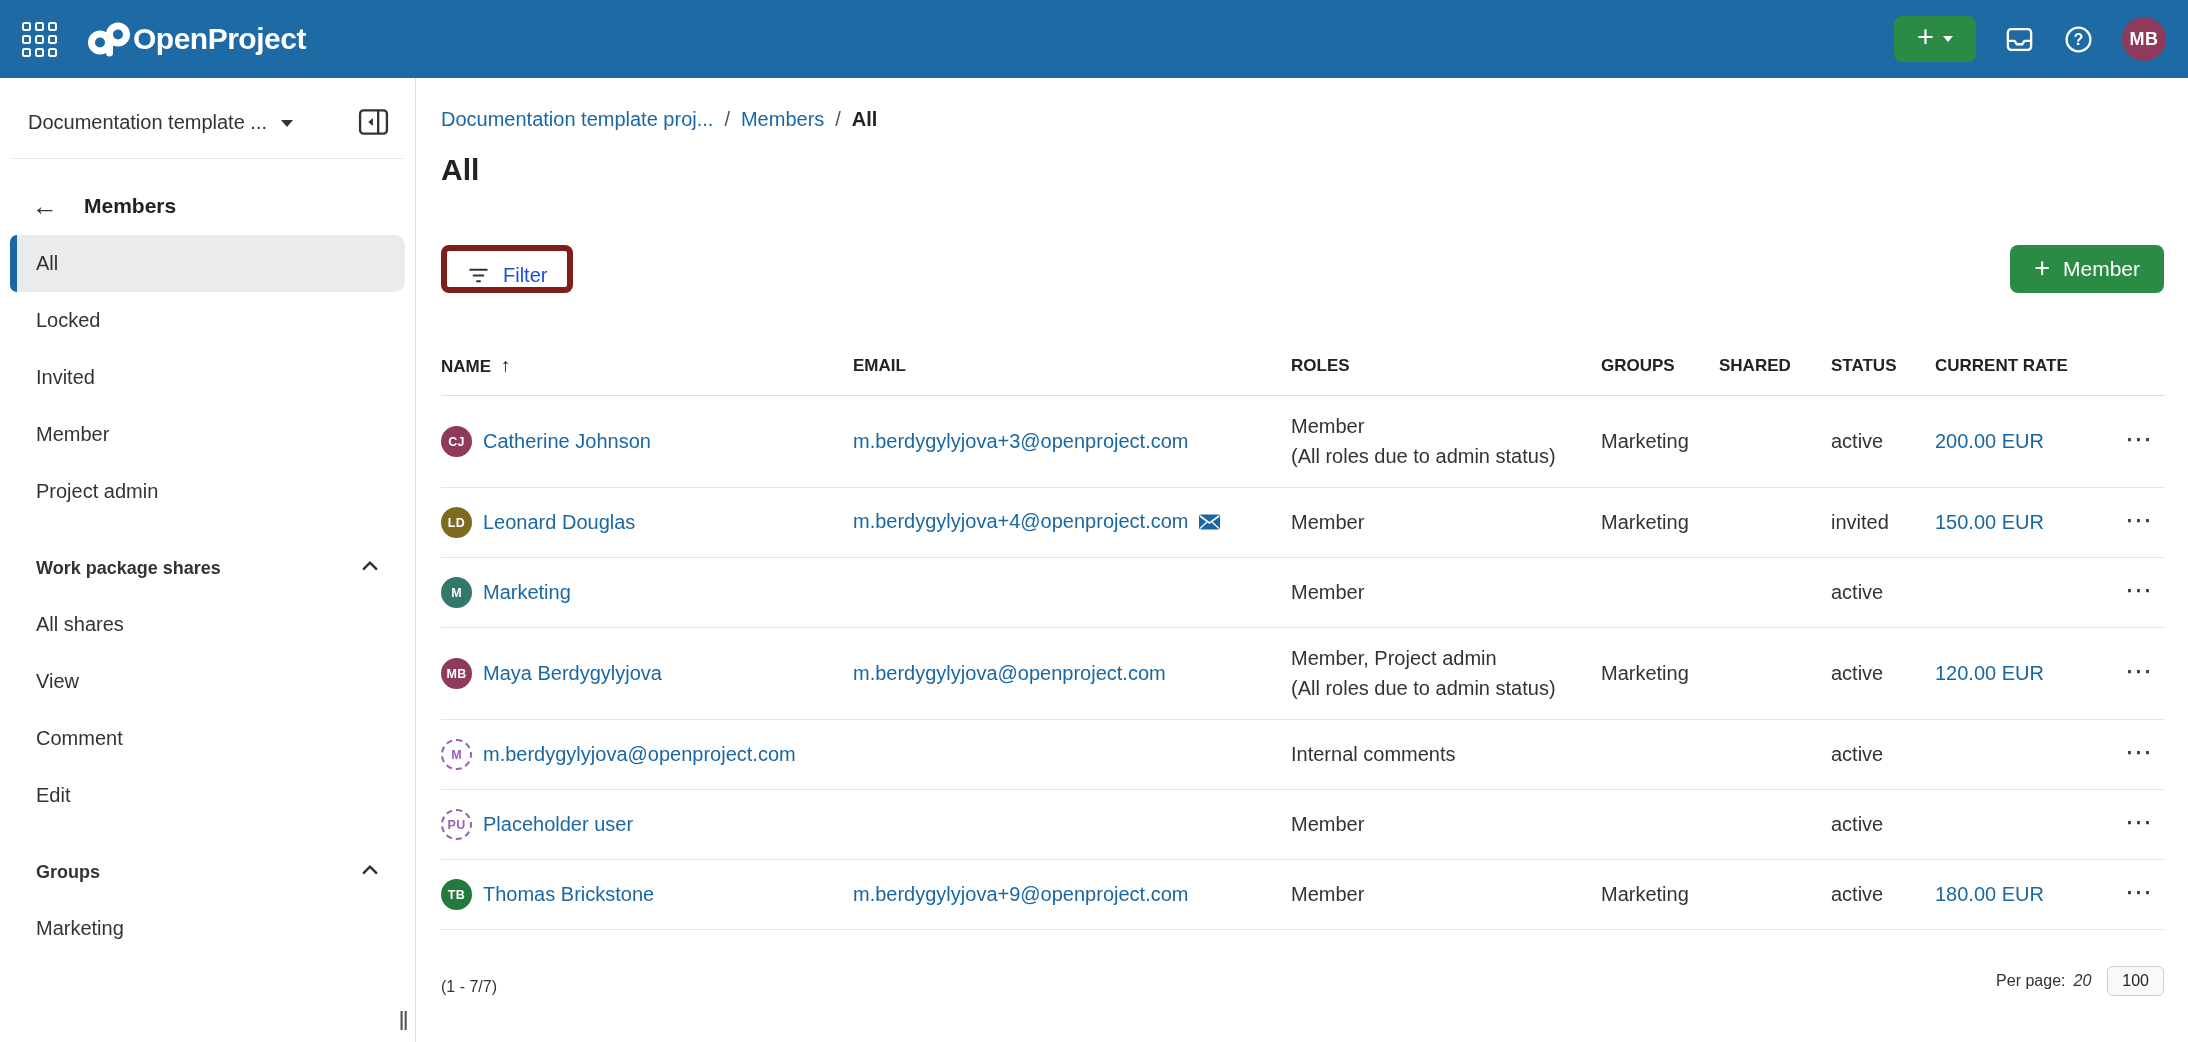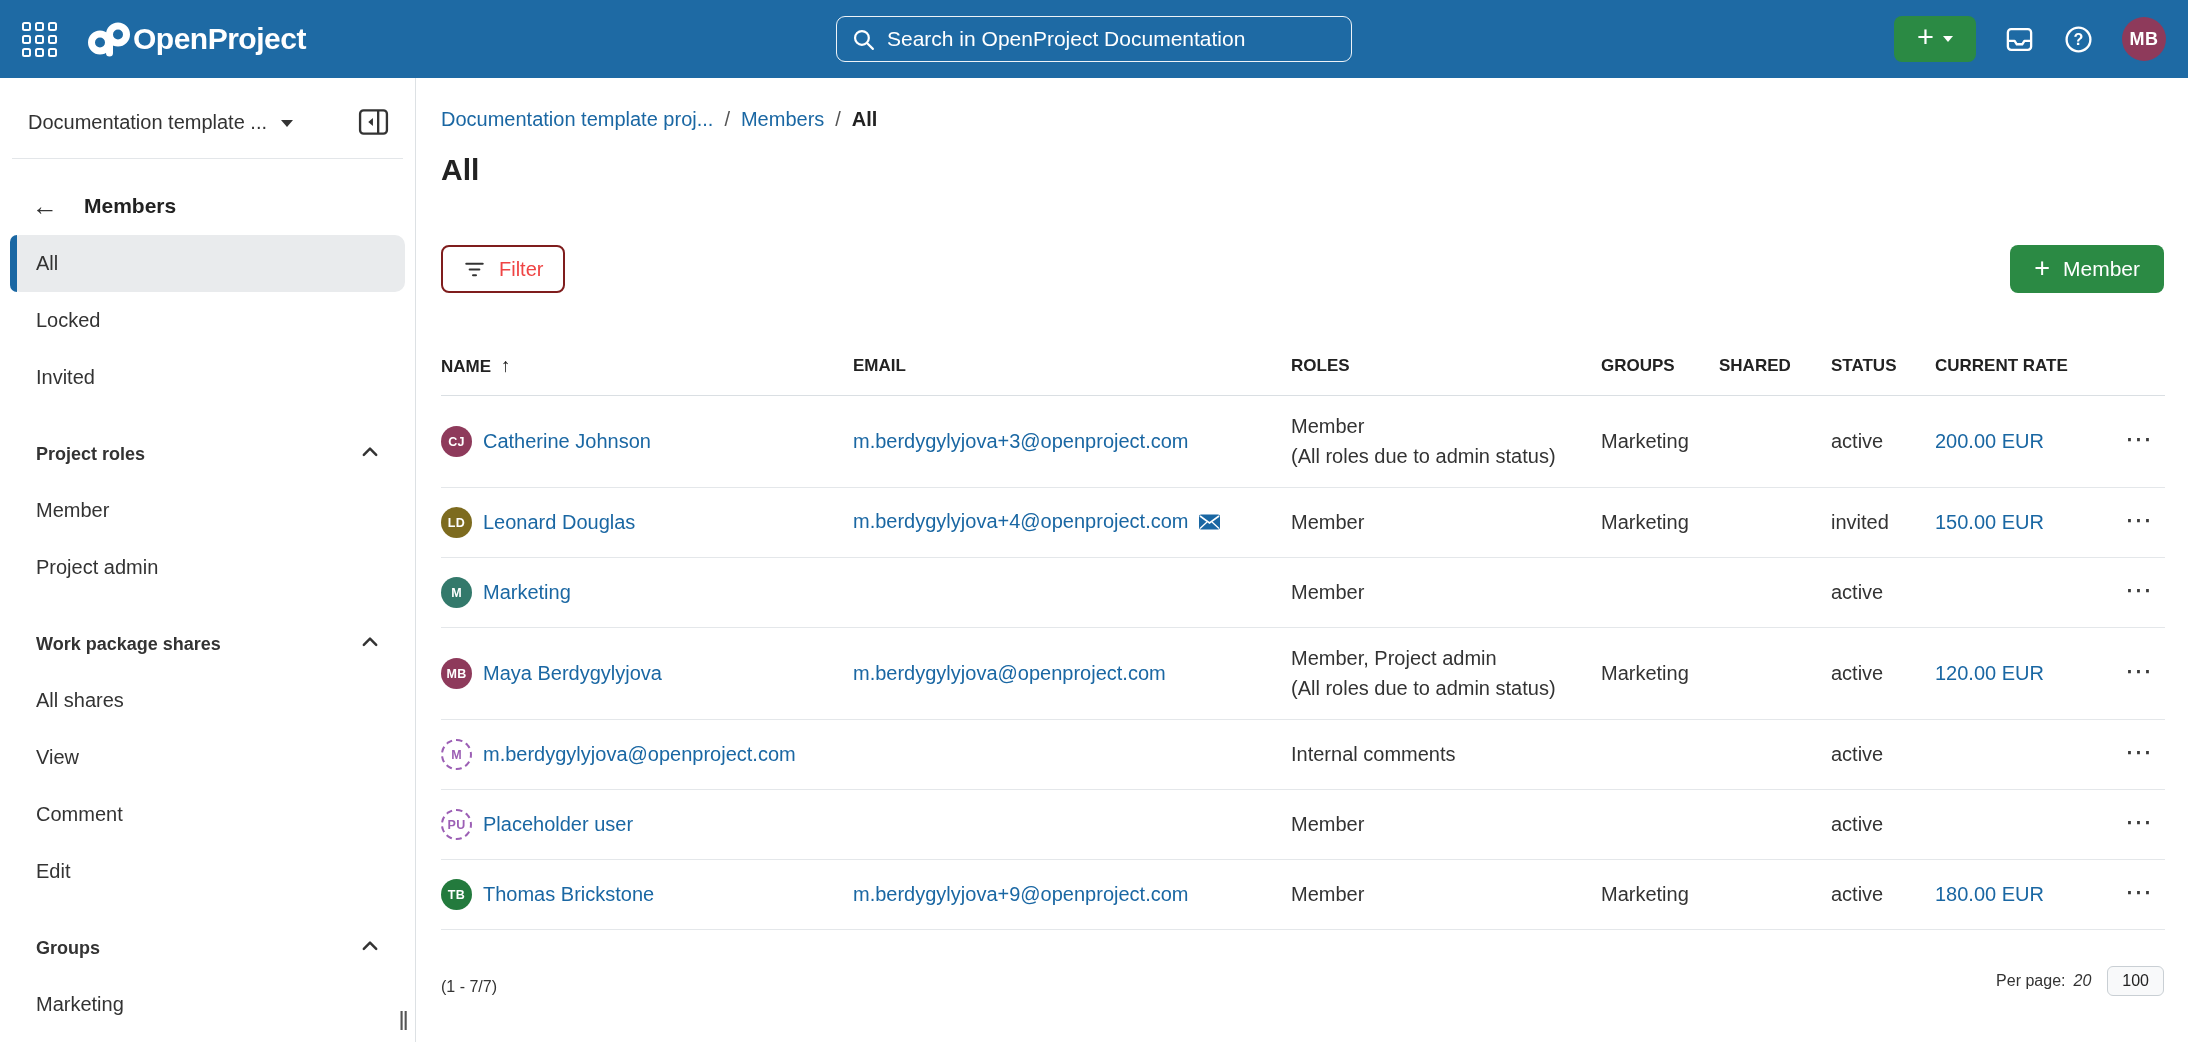--- a/index.html
+++ b/index.html
@@ -53,22 +53,22 @@
   .resize-handle{position:absolute;right:6px;bottom:8px;color:#555;font-size:26px;line-height:1;cursor:col-resize}
 
   
   .main{position:absolute;top:78px;left:417px;right:0;bottom:0;padding:0 24px;overflow:hidden}
   .breadcrumb{margin-top:30px;display:flex;align-items:center;gap:11px;font-size:20px}
   .bc-link{color:var(--accent-blue)}
   .bc-sep{color:#555}
   .bc-current{color:#222;font-weight:700}
   .page-title{margin-top:22px;font-size:30px;font-weight:700;color:#222}
   .toolbar{margin-top:58px;display:flex;align-items:center;justify-content:space-between}
-  .filter-btn{height:48px;border:2px solid #7f1d1d;border-radius:8px;background:#fff;padding:0 20px;
-    font-size:20px;color:#ef4444;display:flex;align-items:center;gap:13px}
+  .filter-btn{height:48px;border:6px solid #7f1d1d;border-radius:8px;background:#fff;padding:0 20px;
+    font-size:20px;color:#1d4ed8;display:flex;align-items:flex-end;gap:13px}
   .member-btn{height:48px;background:var(--button-green);border-radius:8px;color:#fff;padding:0 24px;
     font-size:21px;display:flex;align-items:center;gap:13px}
   .member-btn .plus{font-size:27px;font-weight:400;line-height:1;margin-top:-2px}
 
   table{margin-top:62px;width:100%;border-collapse:collapse;table-layout:fixed}
   thead th{font-size:17px;font-weight:700;color:#222;text-align:left;padding:0 0 18px 0;
     border-bottom:1px solid #DADFE3;cursor:pointer}
   .sort-arrow{font-weight:400;font-size:19px;margin-left:10px;color:#222}
   tbody td{border-bottom:1px solid var(--row-border);padding:19px 8px 19px 0;font-size:20px;color:#333;vertical-align:middle}
   .c-name{display:flex;align-items:center;gap:11px}
@@ -104,27 +104,20 @@
   <a class="logo">
     <svg width="48" height="36" viewBox="0 0 48 36">
       <g fill="none" stroke="#fff" stroke-width="7" stroke-linecap="round">
         <circle cx="15" cy="21.5" r="8.5"></circle>
         <circle cx="33" cy="13.5" r="8.5"></circle>
         <path d="M24.5 14v18"></path>
       </g>
     </svg>
     <span class="logo-text">OpenProject</span>
   </a>
-  <div class="h-search">
-    <svg viewBox="0 0 24 24" width="25" height="25" fill="none" stroke="#fff" stroke-width="2.1">
-      <circle cx="10.5" cy="10.5" r="6.6"></circle>
-        <path d="M15.6 15.6 21 21" stroke-linecap="round"></path>
-    </svg>
-    <input type="text" placeholder="Search in OpenProject Documentation" style="">
-  </div>
   <div class="h-right">
     <button class="quick-add">
       <span class="plus">+</span>
       <span class="caret-down-w"></span>
     </button>
     <button class="icon-btn">
       <svg viewBox="0 0 24 24" width="31" height="31" fill="none" stroke="#fff" stroke-width="1.8" stroke-linejoin="round">
         <rect x="3" y="4" width="18" height="16" rx="2.5"></rect>
         <path d="M3 13h5.2l1.7 2.7h4.2l1.7-2.7H21"></path>
       </svg>
@@ -163,26 +156,20 @@
         <span>All</span>
       </div>
       <div class="side-item">
         <span>Locked</span>
       </div>
       <div class="side-item">
         <span>Invited</span>
       </div>
     </nav>
   <div id="side-sections">
-      <div class="side-section">
-        <span class="sec-title">Project roles</span>
-        <span><svg viewBox="0 0 16 16" width="18" height="18">
-            <path d="M2.5 10.5 8 5l5.5 5.5" fill="none" stroke="#333" stroke-width="2.2" stroke-linecap="round" stroke-linejoin="round"></path>
-          </svg></span>
-      </div>
       <div class="side-item">
         <span>Member</span>
       </div>
       <div class="side-item">
         <span>Project admin</span>
       </div>
       <div class="side-section">
         <span class="sec-title">Work package shares</span>
         <span><svg viewBox="0 0 16 16" width="18" height="18">
             <path d="M2.5 10.5 8 5l5.5 5.5" fill="none" stroke="#333" stroke-width="2.2" stroke-linecap="round" stroke-linejoin="round"></path>

